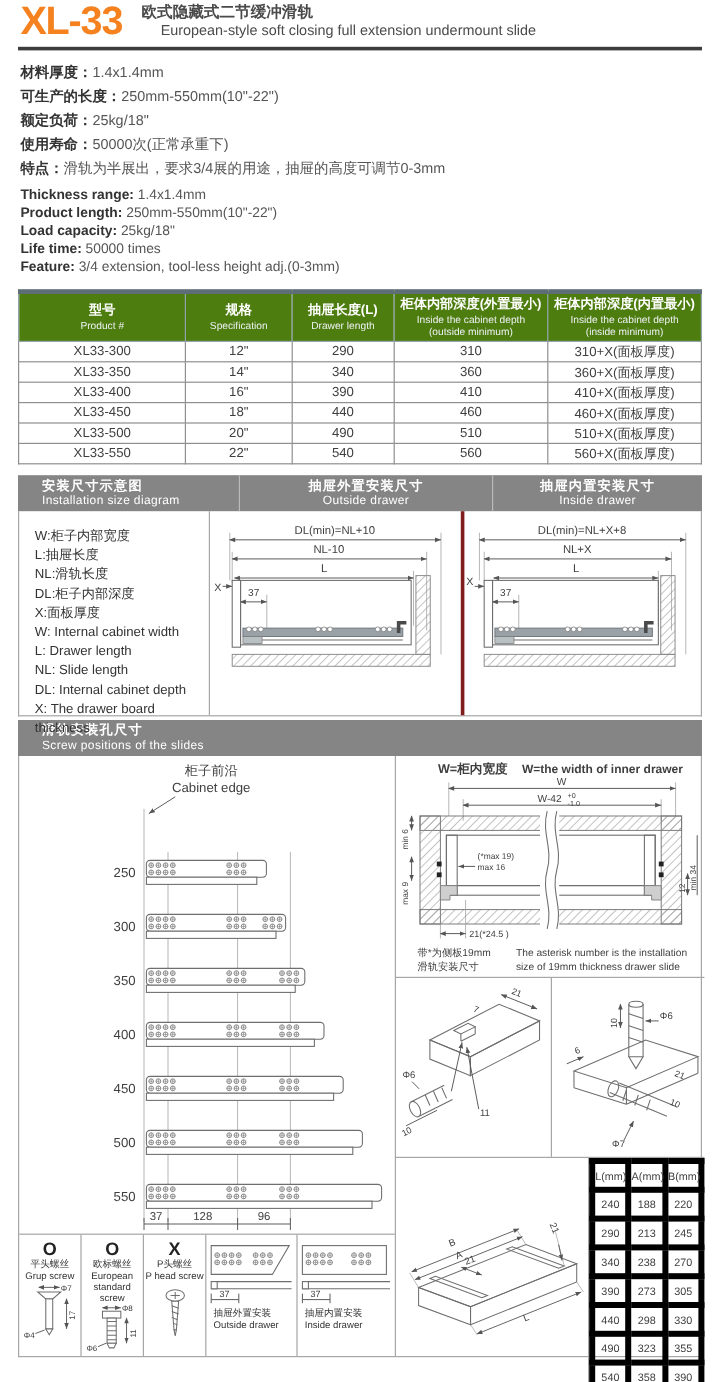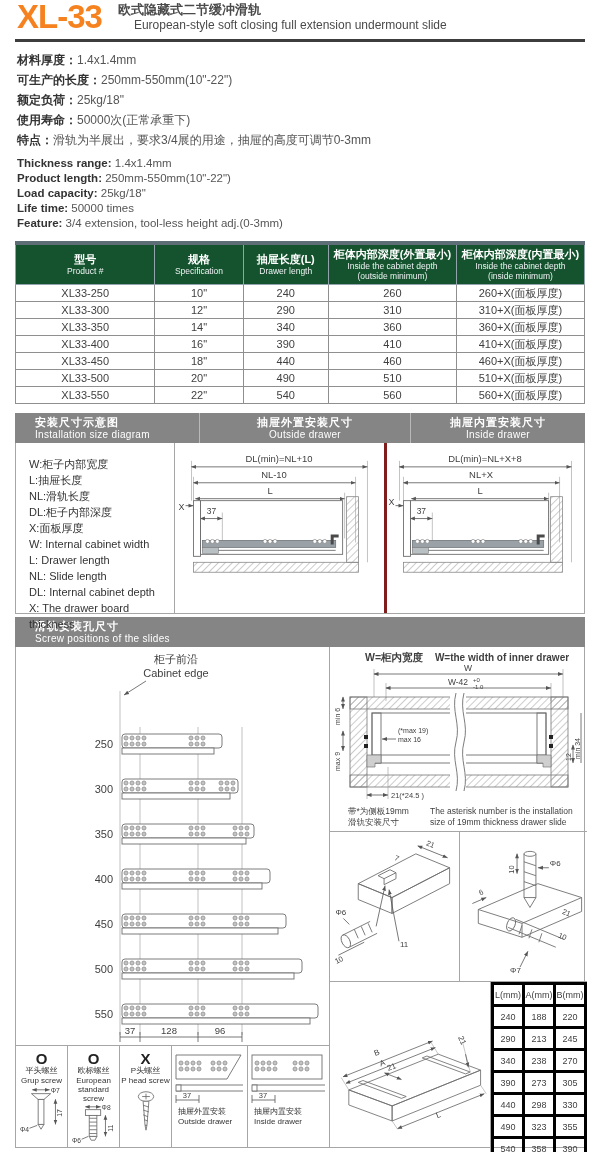--- a/index.html
+++ b/index.html
@@ -17,21 +17,21 @@
   
   .specs{padding:8px 0 0 17px;}
   .spec-zh .line{font-size:12px;line-height:20px;}
   .spec-en .line{font-size:11.5px;line-height:15px;}
   .spec-en{margin-top:6px;}
   .line b{color:#333;font-weight:bold;}
   .line span{color:#555;}
 
   
   table.ptable{width:570px;margin:10px 15px 0 15px;border-collapse:collapse;table-layout:fixed;}
-  .ptable th{background:#14532d;border:1px solid #93a3ab;border-top:4px solid #5e6e76;padding:3px 1px;font-weight:normal;}
+  .ptable th{background:#4d7c0f;border:1px solid #93a3ab;border-top:4px solid #5e6e76;padding:3px 1px;font-weight:normal;}
   .ptable th .zh{font-size:11px;font-weight:bold;color:#fff;line-height:13px;}
   .ptable th .en{font-size:8.5px;color:#eef2f4;line-height:10px;}
   .ptable td{border:1px solid #8f8f8f;height:16px;text-align:center;font-size:11px;color:#3f3f3f;padding:0 1px;}
 
   
   .sect{margin:0 15px;}
   .sect.first{margin-top:9px;}
   .band{display:flex;background:#858585;color:#fff;height:30px;}
   .band .bcell{display:flex;flex-direction:column;justify-content:center;}
   .band .bz{font-size:11px;font-weight:bold;letter-spacing:1px;line-height:13px;}
@@ -57,21 +57,21 @@
   .screwrow{flex:1;border-top:1px solid #a6a6a6;display:flex;box-sizing:border-box;}
   .sw-right{flex:1;border-left:1px solid #a6a6a6;display:flex;flex-direction:column;box-sizing:border-box;}
   .wcell{height:184px;}
   .detailrow{height:150px;border-top:1px solid #a6a6a6;display:flex;box-sizing:border-box;}
   .dcell{width:50%;box-sizing:border-box;}
   .dcell+.dcell{border-left:1px solid #a6a6a6;}
   .botrow{flex:1;border-top:1px solid #a6a6a6;display:flex;box-sizing:border-box;}
   .isocell{flex:1;}
   .labcell{width:97px;border-left:1px solid #a6a6a6;box-sizing:border-box;}
   table.lab{width:100%;height:100%;border-collapse:collapse;table-layout:fixed;}
-  .lab th,.lab td{border:3px solid #000000;font-size:9px;text-align:center;color:#3f3f3f;font-weight:normal;height:19px;padding:0;}
+  .lab th,.lab td{border:5px solid #000000;font-size:9px;text-align:center;color:#3f3f3f;font-weight:normal;height:19px;padding:0;}
 
   
   .sc{box-sizing:border-box;display:flex;flex-direction:column;align-items:center;padding-top:5px;}
   .sc+.sc{border-left:1px solid #a6a6a6;}
   .sc.w1{width:51px;}.sc.w2{width:52px;}.sc.w3{width:52px;}.sc.w4{width:76px;}.sc.w5{flex:1;}
   .sym{font-size:15px;font-weight:bold;color:#222;line-height:15px;}
   .sc-zh{font-size:8px;color:#333;line-height:10px;}
   .sc-en{font-size:8px;color:#333;line-height:9px;text-align:center;}
   .sc-cap{font-size:8px;color:#333;line-height:9.5px;text-align:left;width:100%;padding-left:6px;box-sizing:border-box;}
 
@@ -179,27 +179,20 @@
             <div class="en">(outside minimum)</div>
           </th>
         <th>
             <div class="zh">柜体内部深度(内置最小)</div>
             <div class="en">Inside the cabinet depth</div>
             <div class="en">(inside minimum)</div>
           </th>
       </tr>
     </thead>
     <tbody>
-      <tr>
-          <td>XL33-250</td>
-          <td>10"</td>
-          <td>240</td>
-          <td>260</td>
-          <td>260+X(面板厚度)</td>
-        </tr>
       <tr>
           <td>XL33-300</td>
           <td>12"</td>
           <td>290</td>
           <td>310</td>
           <td>310+X(面板厚度)</td>
         </tr>
       <tr>
           <td>XL33-350</td>
           <td>14"</td>

